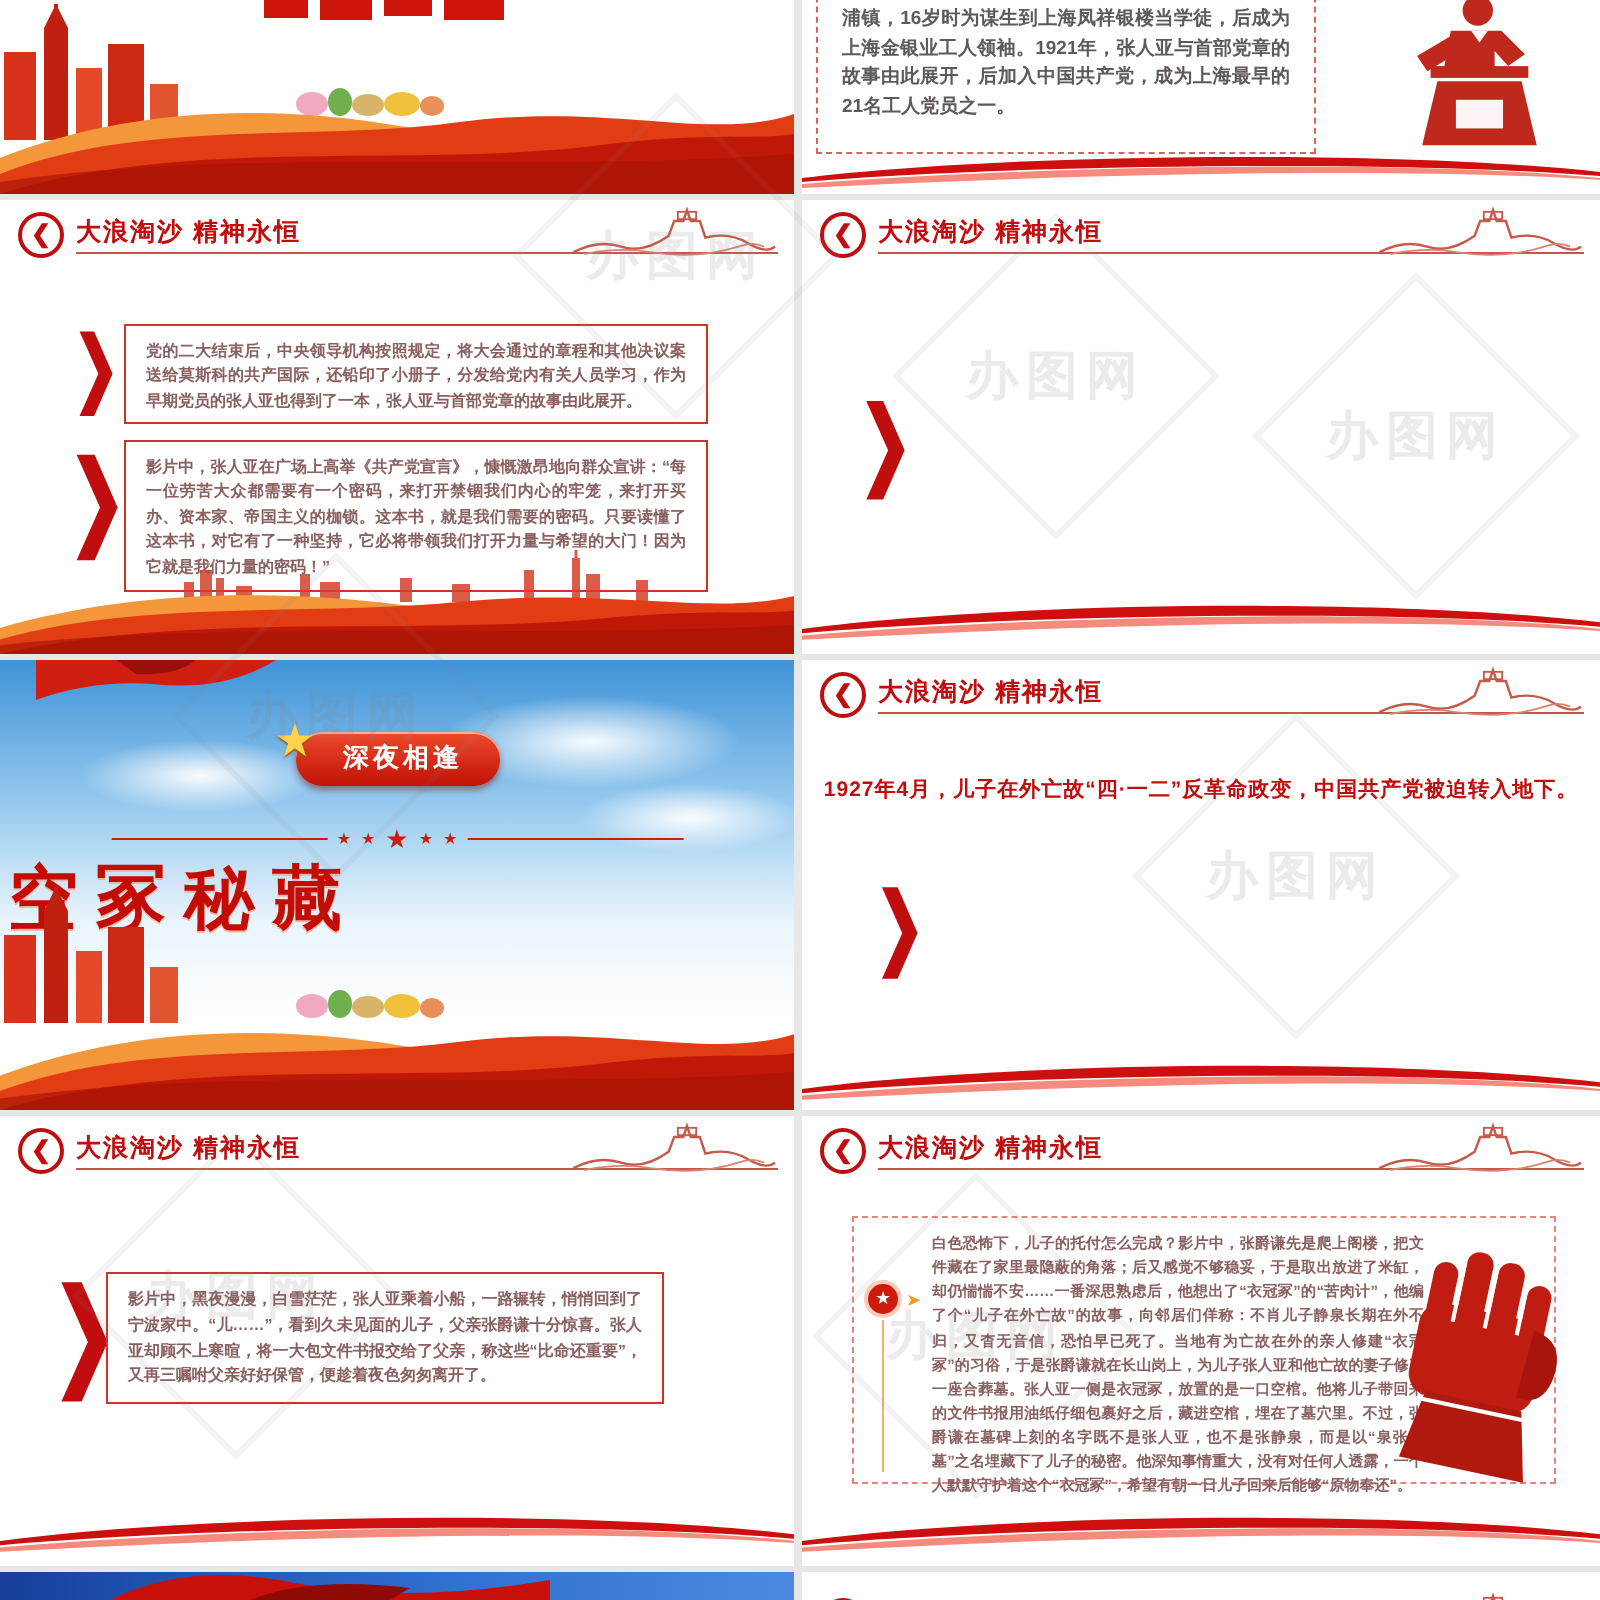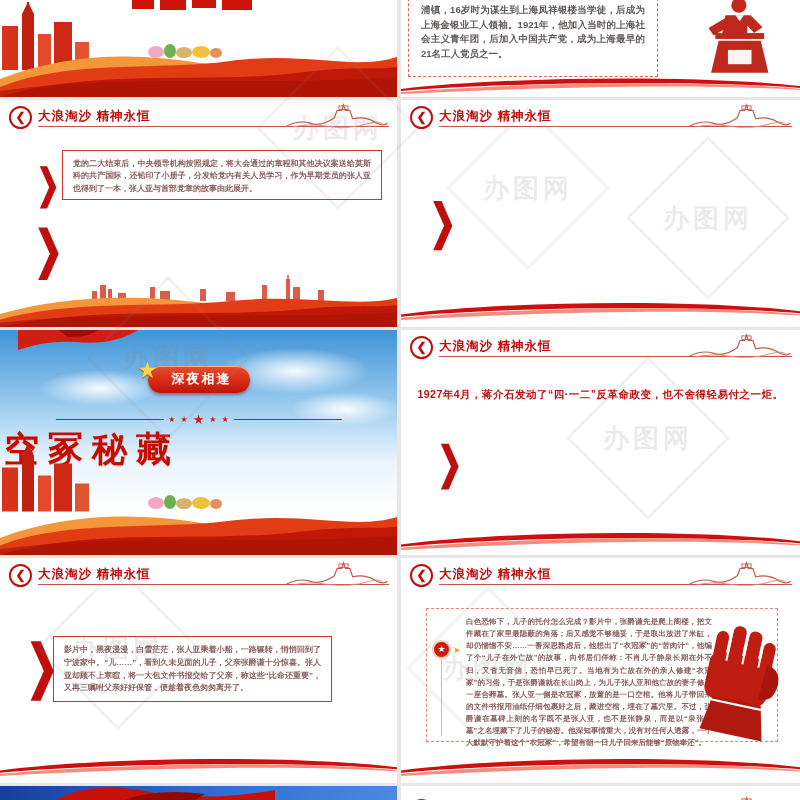--- a/index.html
+++ b/index.html
@@ -122,44 +122,47 @@
         <i style="width:18px;height:12px;background:#f0c03a"></i>
       <i style="width:12px;height:10px;background:#e88f5a"></i>
     </div>
     <svg width="397" height="58" viewBox="0 0 397 58" preserveAspectRatio="none" style="position:absolute;left:0;bottom:0">
         <use href="#bigwaves"></use>
       </svg>
   </div>
 
   <div class="slide" style="left:401px;top:0;width:399px;height:97px">
     <div class="dbox" style="left:7px;top:-22px;width:250px;height:99px;font-size:9.5px;line-height:1.55;color:#5f5a58;padding-top:24px">
-      <span>浦镇，16岁时为谋生到上海凤祥银楼当学徒，后成为上海金银业工人领袖。1921年，他加入当时的上海社会主义青年团，后加入中国共产党，成为上海最早的21名工人党员之一。</span>
+      <span>浦镇，16岁时为谋生到上海凤祥银楼当学徒，后成为上海金银业工人领袖。1921年，张人亚与首部党章的故事由此展开，后加入中国共产党，成为上海最早的21名工人党员之一。</span>
     </div>
     <svg width="112" height="80" viewBox="0 0 110 95" style="position:absolute;left:276px;top:-4px">
         <use href="#podium"></use>
       </svg>
     <svg width="399" height="22" viewBox="0 0 399 22" preserveAspectRatio="none" style="position:absolute;left:0;bottom:2px">
         <use href="#swoosh"></use>
       </svg>
   </div>
 
   <div class="slide" style="left:0;top:100px;width:397px;height:227px">
     <div class="hdr">
       <div class="ring">❮</div>
       <div class="ttl">大浪淘沙 精神永恒</div>
       <div class="hline"></div>
       <svg class="wall" width="110" height="30" viewBox="0 0 120 32">
           <use href="#gw"></use>
         </svg>
     </div>
     <div class="chev" style="left:38px;top:70px;font-size:24px">❯</div>
-    <div class="rbox" style="left:62px;top:50px;width:320px;height:50px">
+    <div class="rbox" style="left:62px;top:62px;width:292px;height:50px">
       <span>党的二大结束后，中央领导机构按照规定，将大会通过的章程和其他决议案送给莫斯科的共产国际，还铅印了小册子，分发给党内有关人员学习，作为早期党员的张人亚也得到了一本，张人亚与首部党章的故事由此展开。</span>
     </div>
     <div class="chev" style="left:36px;top:132px;font-size:30px">❯</div>
+    <div class="rbox" style="left:62px;top:120px;width:292px;height:76px">
+      <span>影片中，张人亚在广场上高举《共产党宣言》，慷慨激昂地向群众宣讲：“每一位劳苦大众都需要有一个密码，来打开禁锢我们内心的牢笼，来打开买办、资本家、帝国主义的枷锁。这本书，就是我们需要的密码。只要读懂了这本书，对它有了一种坚持，它必将带领我们打开力量与希望的大门！因为它就是我们力量的密码！”</span>
+    </div>
     <svg width="397" height="26" viewBox="0 0 397 26" preserveAspectRatio="none" style="position:absolute;left:0;bottom:26px;opacity:.85">
       <g fill="#d4402c">
         <rect x="92" y="16" width="5" height="10"></rect>
           <rect x="100" y="10" width="6" height="16"></rect>
           <rect x="108" y="14" width="4" height="12"></rect>
         <rect x="118" y="18" width="8" height="8"></rect>
           <rect x="150" y="12" width="5" height="14"></rect>
           <rect x="160" y="16" width="10" height="10"></rect>
         <rect x="200" y="14" width="6" height="12"></rect>
           <rect x="226" y="17" width="9" height="9"></rect>
@@ -230,21 +233,21 @@
 
   <div class="slide" style="left:401px;top:330px;width:399px;height:225px">
     <div class="hdr">
       <div class="ring">❮</div>
       <div class="ttl">大浪淘沙 精神永恒</div>
       <div class="hline"></div>
       <svg class="wall" width="110" height="30" viewBox="0 0 120 32">
           <use href="#gw"></use>
         </svg>
     </div>
-    <div class="highlight" style="top:58px">1927年4月，蒋介石发动了“四·一二”反革命政变，也不舍得轻易付之一炬。</div>
+    <div class="highlight" style="top:58px">1927年4月，儿子在外亡故“四·一二”反革命政变，中国共产党被迫转入地下。</div>
     <div class="chev" style="left:38px;top:118px;font-size:26px">❯</div>
     <svg width="399" height="24" viewBox="0 0 399 22" preserveAspectRatio="none" style="position:absolute;left:0;bottom:4px">
         <use href="#swoosh"></use>
       </svg>
   </div>
 
   <div class="slide" style="left:0;top:558px;width:397px;height:225px">
     <div class="hdr">
       <div class="ring">❮</div>
       <div class="ttl">大浪淘沙 精神永恒</div>

